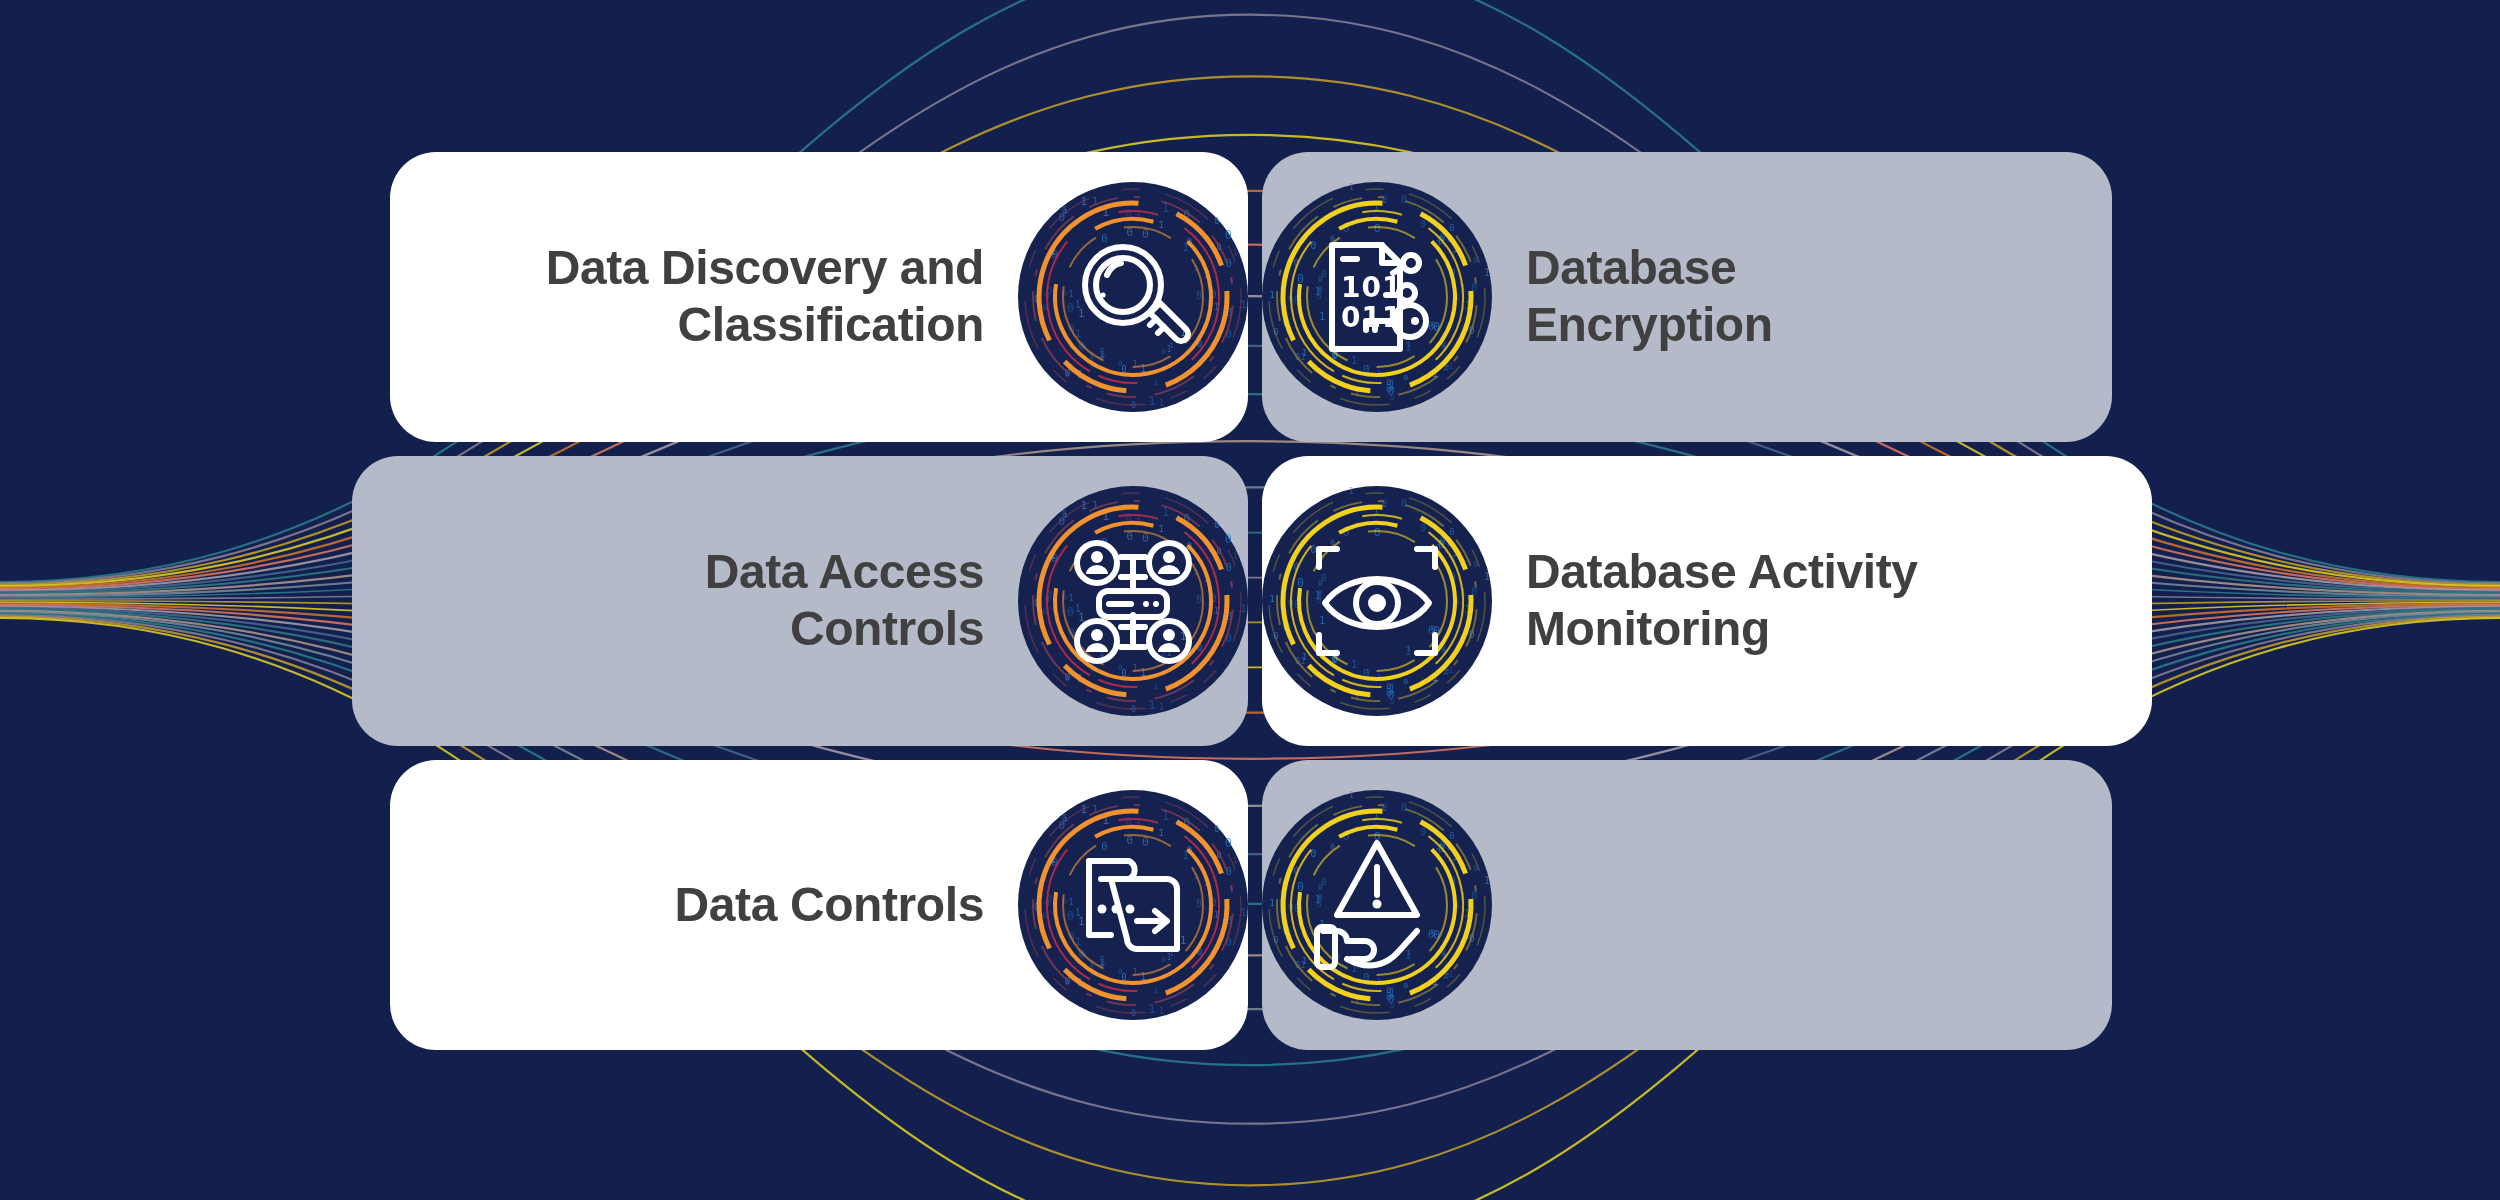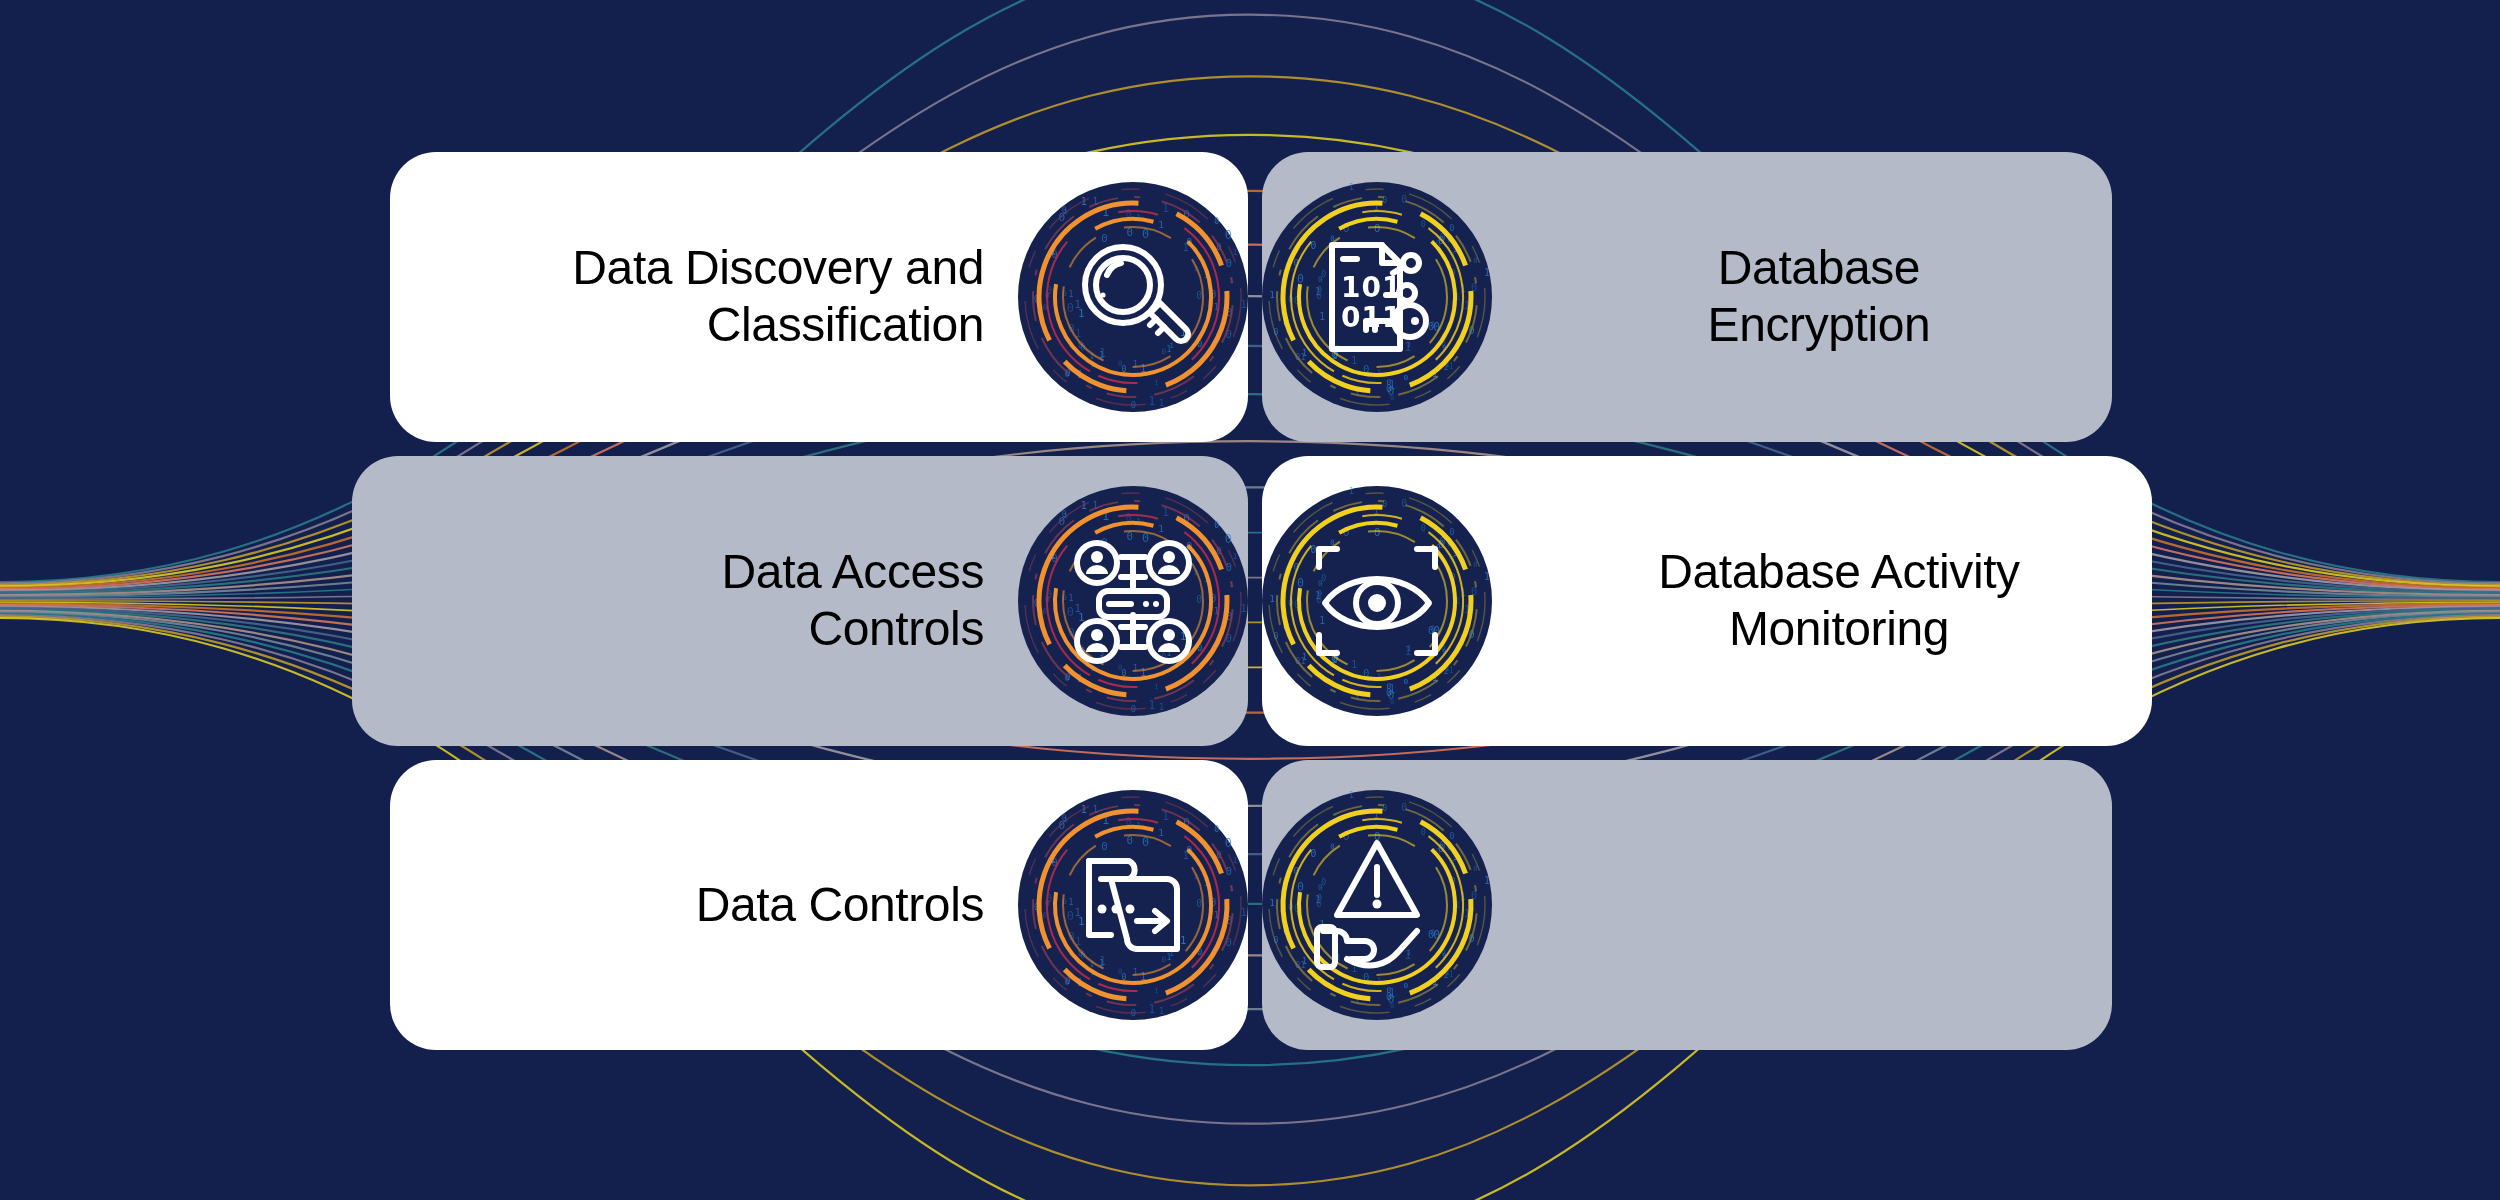--- a/index.html
+++ b/index.html
@@ -24,30 +24,30 @@
     border-radius:46px;
     box-sizing:border-box;
   }
   .card.white{background:#ffffff;}
   .card.grey{background:#b5bac9;}
 
   .card.icon-right{flex-direction:row;}
   .card.icon-left{flex-direction:row;}
 
   .card-title{
-    color:#000000;
-    font-weight:normal;
+    color:#404040;
+    font-weight:bold;
     font-size:48px;
     line-height:1.18;
     letter-spacing:-0.4px;
     white-space:pre-line;
     font-stretch:condensed;
   }
   .card.icon-right .card-title{text-align:right;flex:1;padding-right:34px;}
-  .card.icon-left  .card-title{text-align:center; flex:1;padding-left:34px;}
+  .card.icon-left  .card-title{text-align:left; flex:1;padding-left:34px;}
 
   .badge{
     width:230px;height:230px;flex:0 0 230px;
     position:relative;
   }
   .badge svg{display:block;width:230px;height:230px;}
 </style>
 </head>
 <body>
 

